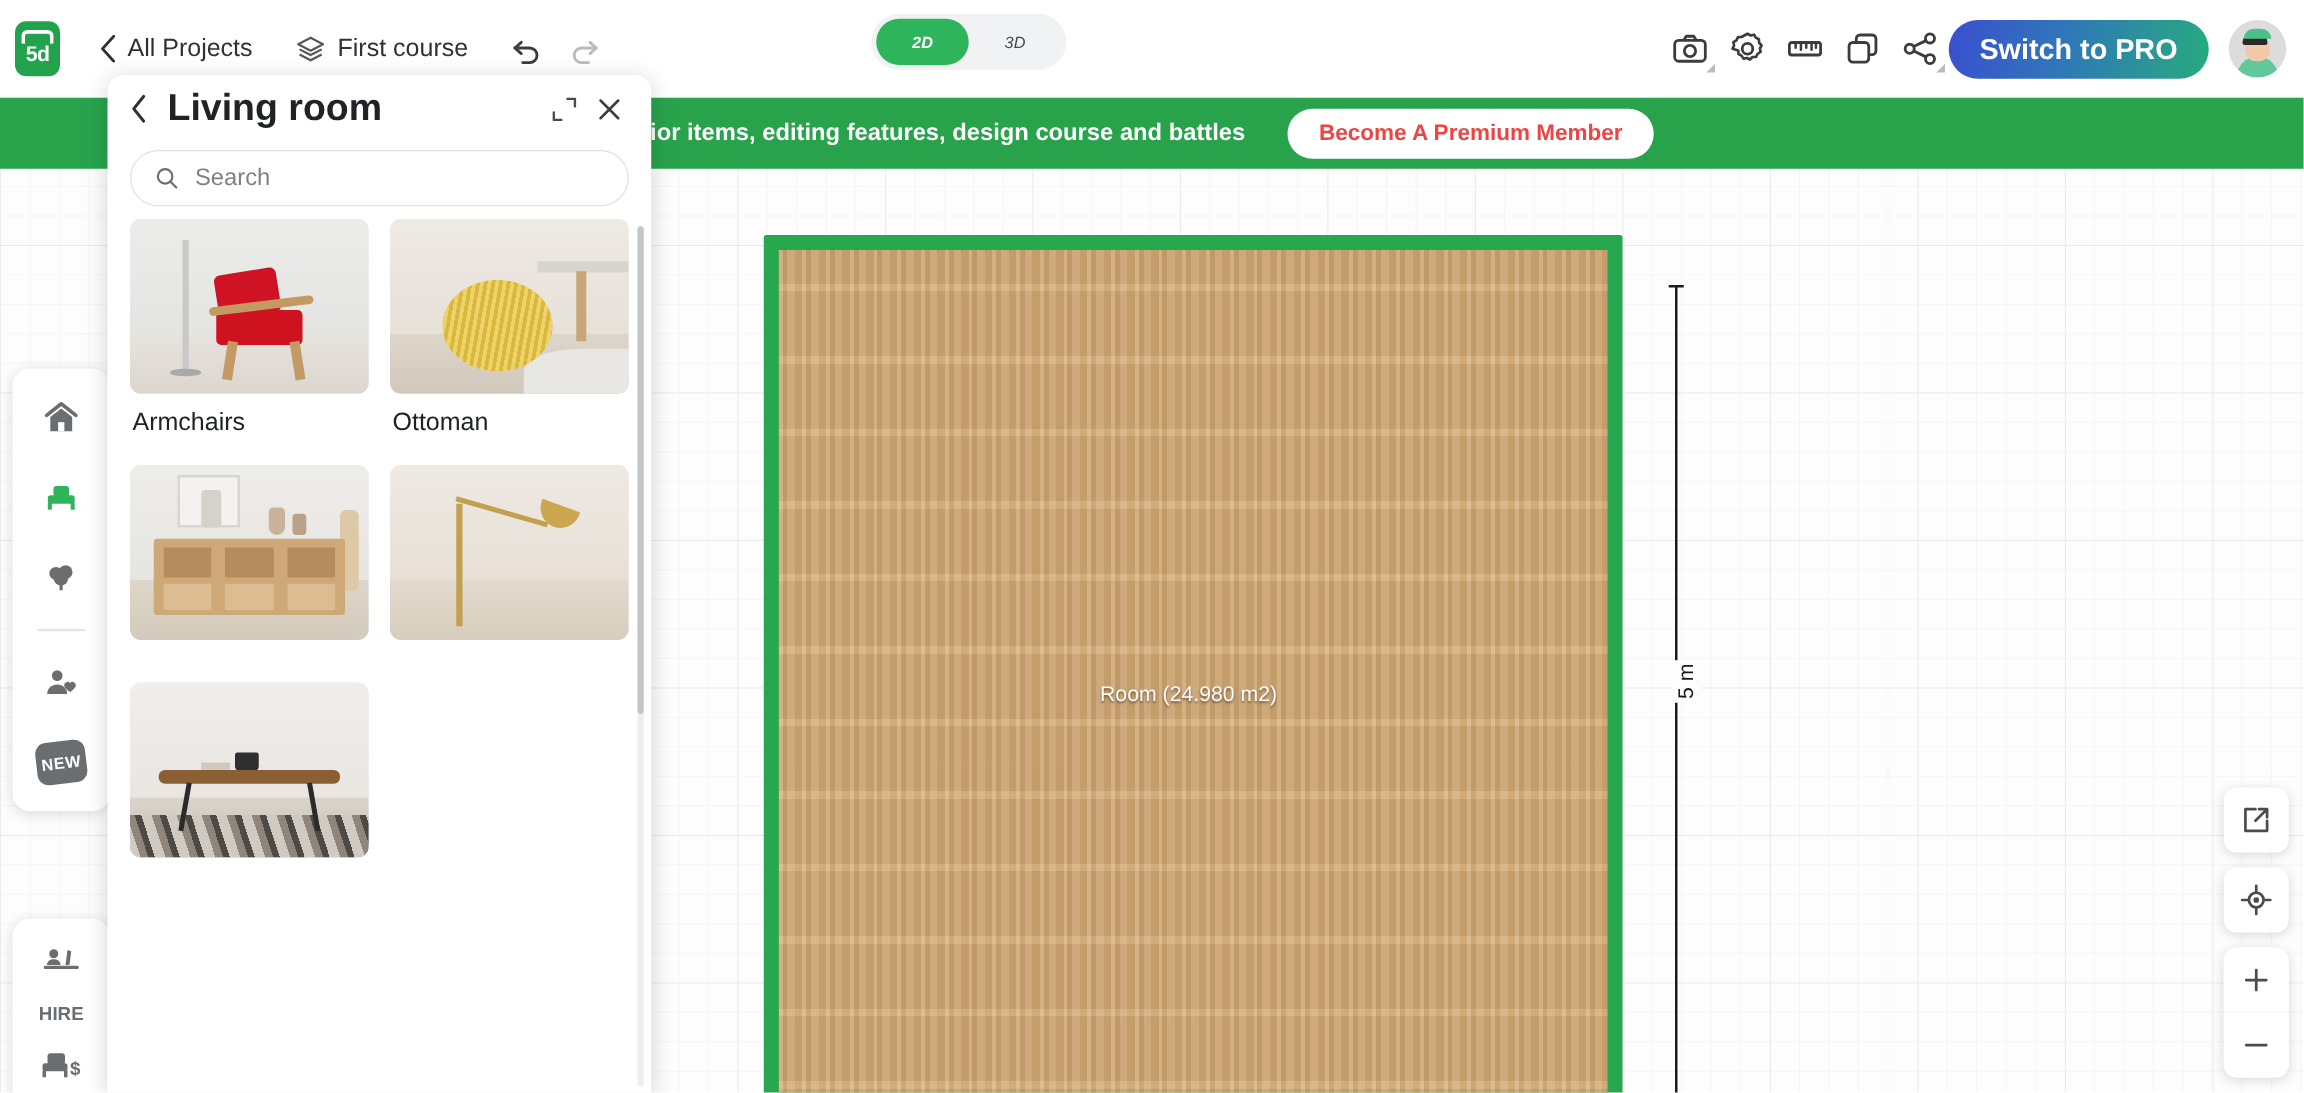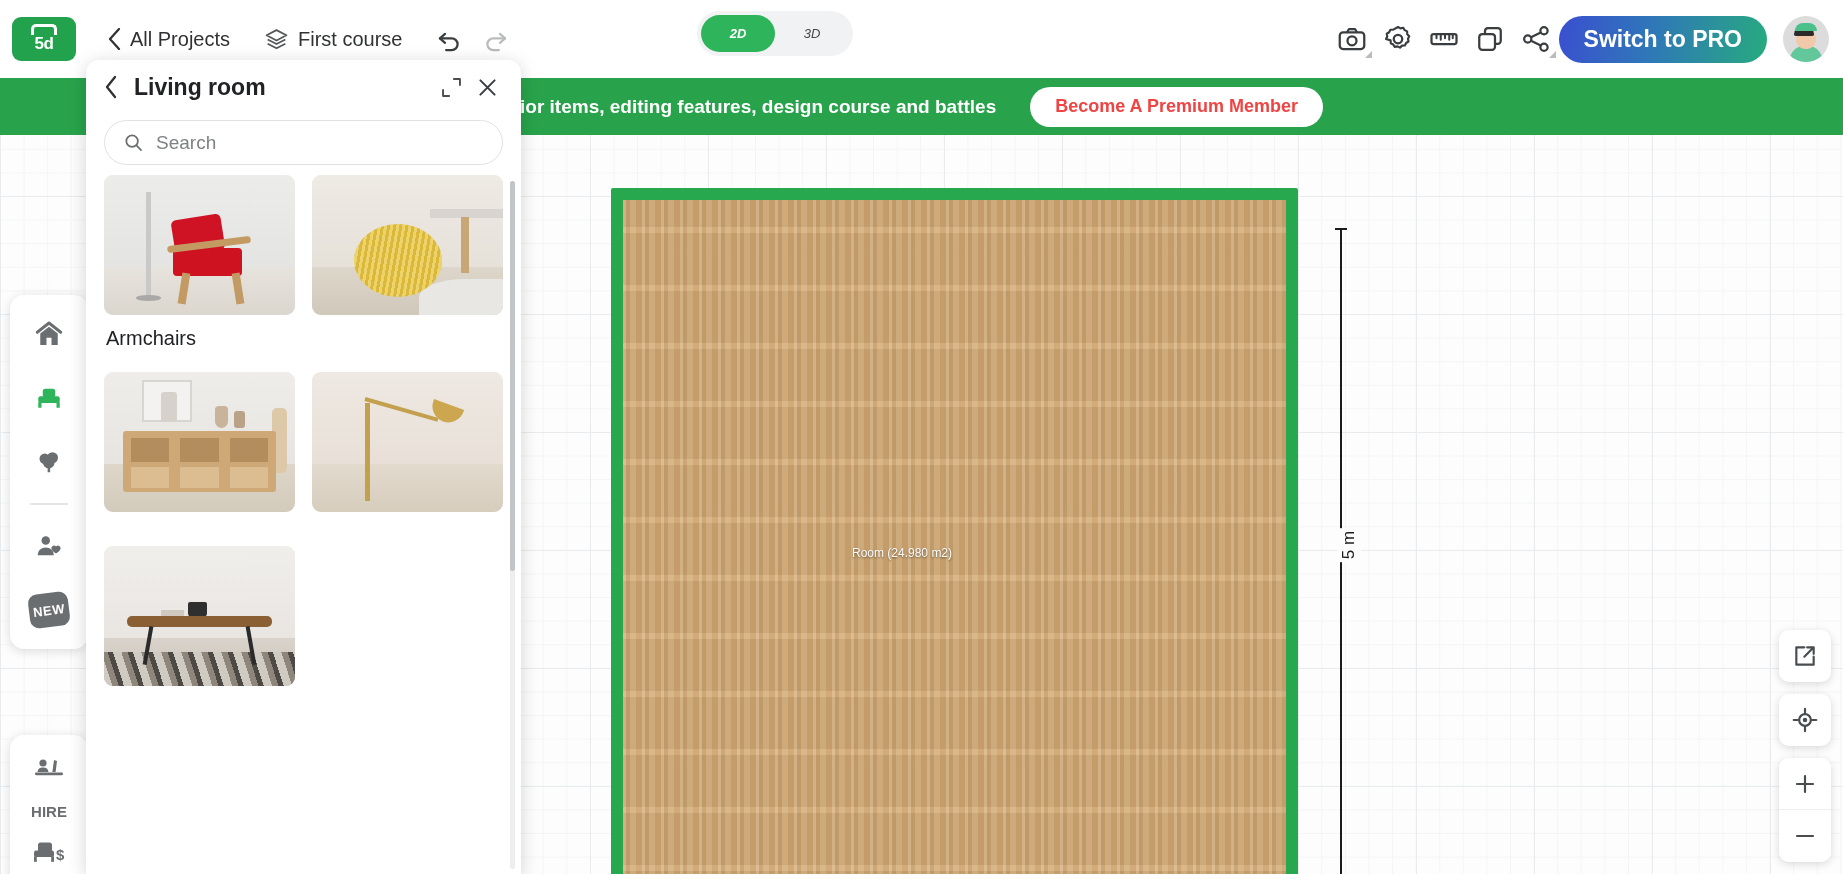--- a/index.html
+++ b/index.html
@@ -23,21 +23,21 @@
     background-size: 118px 118px, 118px 118px, 23.6px 23.6px, 23.6px 23.6px;
   }
 
   
   .toolbar {
     position: absolute; left: 0; top: 0; width: 1843px; height: 78px;
     background: #fff; display: flex; align-items: center;
     z-index: 40;
   }
   .logo {
-    width: 64px; height: 44px; margin-left: 12px; border-radius: 9px;
+    width: 36px; height: 44px; margin-left: 12px; border-radius: 9px;
     background: #22a24c; position: relative; flex: none;
   }
   .logo .roof {
     position: absolute; left: 50%; top: 7px; transform: translateX(-50%);
     width: 26px; height: 11px;
     border-top: 3px solid #fff; border-left: 3px solid #fff; border-right: 3px solid #fff;
     border-radius: 5px 5px 0 0;
   }
   .logo .txt {
     position: absolute; left: 0; right: 0; bottom: 7px; text-align: center;
@@ -135,21 +135,21 @@
   
   .panel {
     position: absolute; left: 86px; top: 60px; width: 435px; bottom: -1px;
     background: #fff; border-radius: 13px 13px 0 0;
     box-shadow: 0 3px 18px rgba(0,0,0,.17);
     z-index: 50; display: flex; flex-direction: column; overflow: hidden;
   }
   .panel-head {
     height: 54px; display: flex; align-items: center; padding: 0 16px 0 18px; flex: none;
   }
-  .panel-title { font-size: 23px; font-weight: bold; color: #202225; margin-left: 16px; }
+  .panel-title { font-size: 30px; font-weight: bold; color: #202225; margin-left: 16px; }
   .pback { cursor: pointer; color: #2f3134; display: flex; }
   .phead-btn {
     width: 36px; height: 36px; display: flex; align-items: center; justify-content: center;
     border-radius: 7px; cursor: pointer; color: #4a4d50;
   }
 
   .search-wrap { padding: 6px 18px 10px; flex: none; }
   .search-box {
     height: 45px; border: 1.5px solid #dfe1e3; border-radius: 24px;
     display: flex; align-items: center; padding: 0 18px; gap: 12px;
@@ -259,22 +259,23 @@
     background-image:
       repeating-linear-gradient(90deg,
         rgba(255,255,255,.17) 0 3px, rgba(0,0,0,.045) 3px 7px,
         rgba(255,255,255,.10) 7px 13px, rgba(0,0,0,.025) 13px 19px),
       repeating-linear-gradient(0deg,
         rgba(0,0,0,.05) 0 52px, rgba(255,255,255,.07) 52px 58px);
     z-index: 6;
   }
   .room-label {
     position: absolute; left: 852px; top: 468px; z-index: 8;
-    color: #fafafa; font-size: 12px; text-shadow: 0 1px 2px rgba(0,0,0,.45);
+    color: #fafafa; font-size: 17px; text-shadow: 0 1px 2px rgba(0,0,0,.45);
     white-space: nowrap;
+    padding-left: 28px;
   }
   .dim {
     position: absolute; left: 1340px; top: 150px; width: 2px; height: 690px;
     background: #1b1b1b; z-index: 8;
   }
   .dim::before, .dim::after {
     content: ""; position: absolute; left: -5px; width: 12px; height: 2px; background: #1b1b1b;
   }
   .dim::before { top: 0; } .dim::after { bottom: 0; }
   .dim-label {
@@ -522,20 +523,21 @@
             <div class="scene">
               <div class="s-wall ot-wall"></div>
                 <div class="s-floor ot-floor"></div>
               <div class="ot-tab"></div>
                 <div class="ot-leg"></div>
                 <div class="ot-rug"></div>
               <div class="ot-ball"></div>
                 <div class="ot-ball2"></div>
             </div>
           </div>
+          <div class="cat-label">Ottoman</div>
         </div>
 
         <div class="cat-card">
           <div class="cat-thumb">
             <div class="scene">
               <div class="s-wall st-wall"></div>
                 <div class="s-floor st-floor"></div>
               <div class="st-frame"></div>
                 <div class="st-br1"></div>
               <div class="st-vase"></div>

